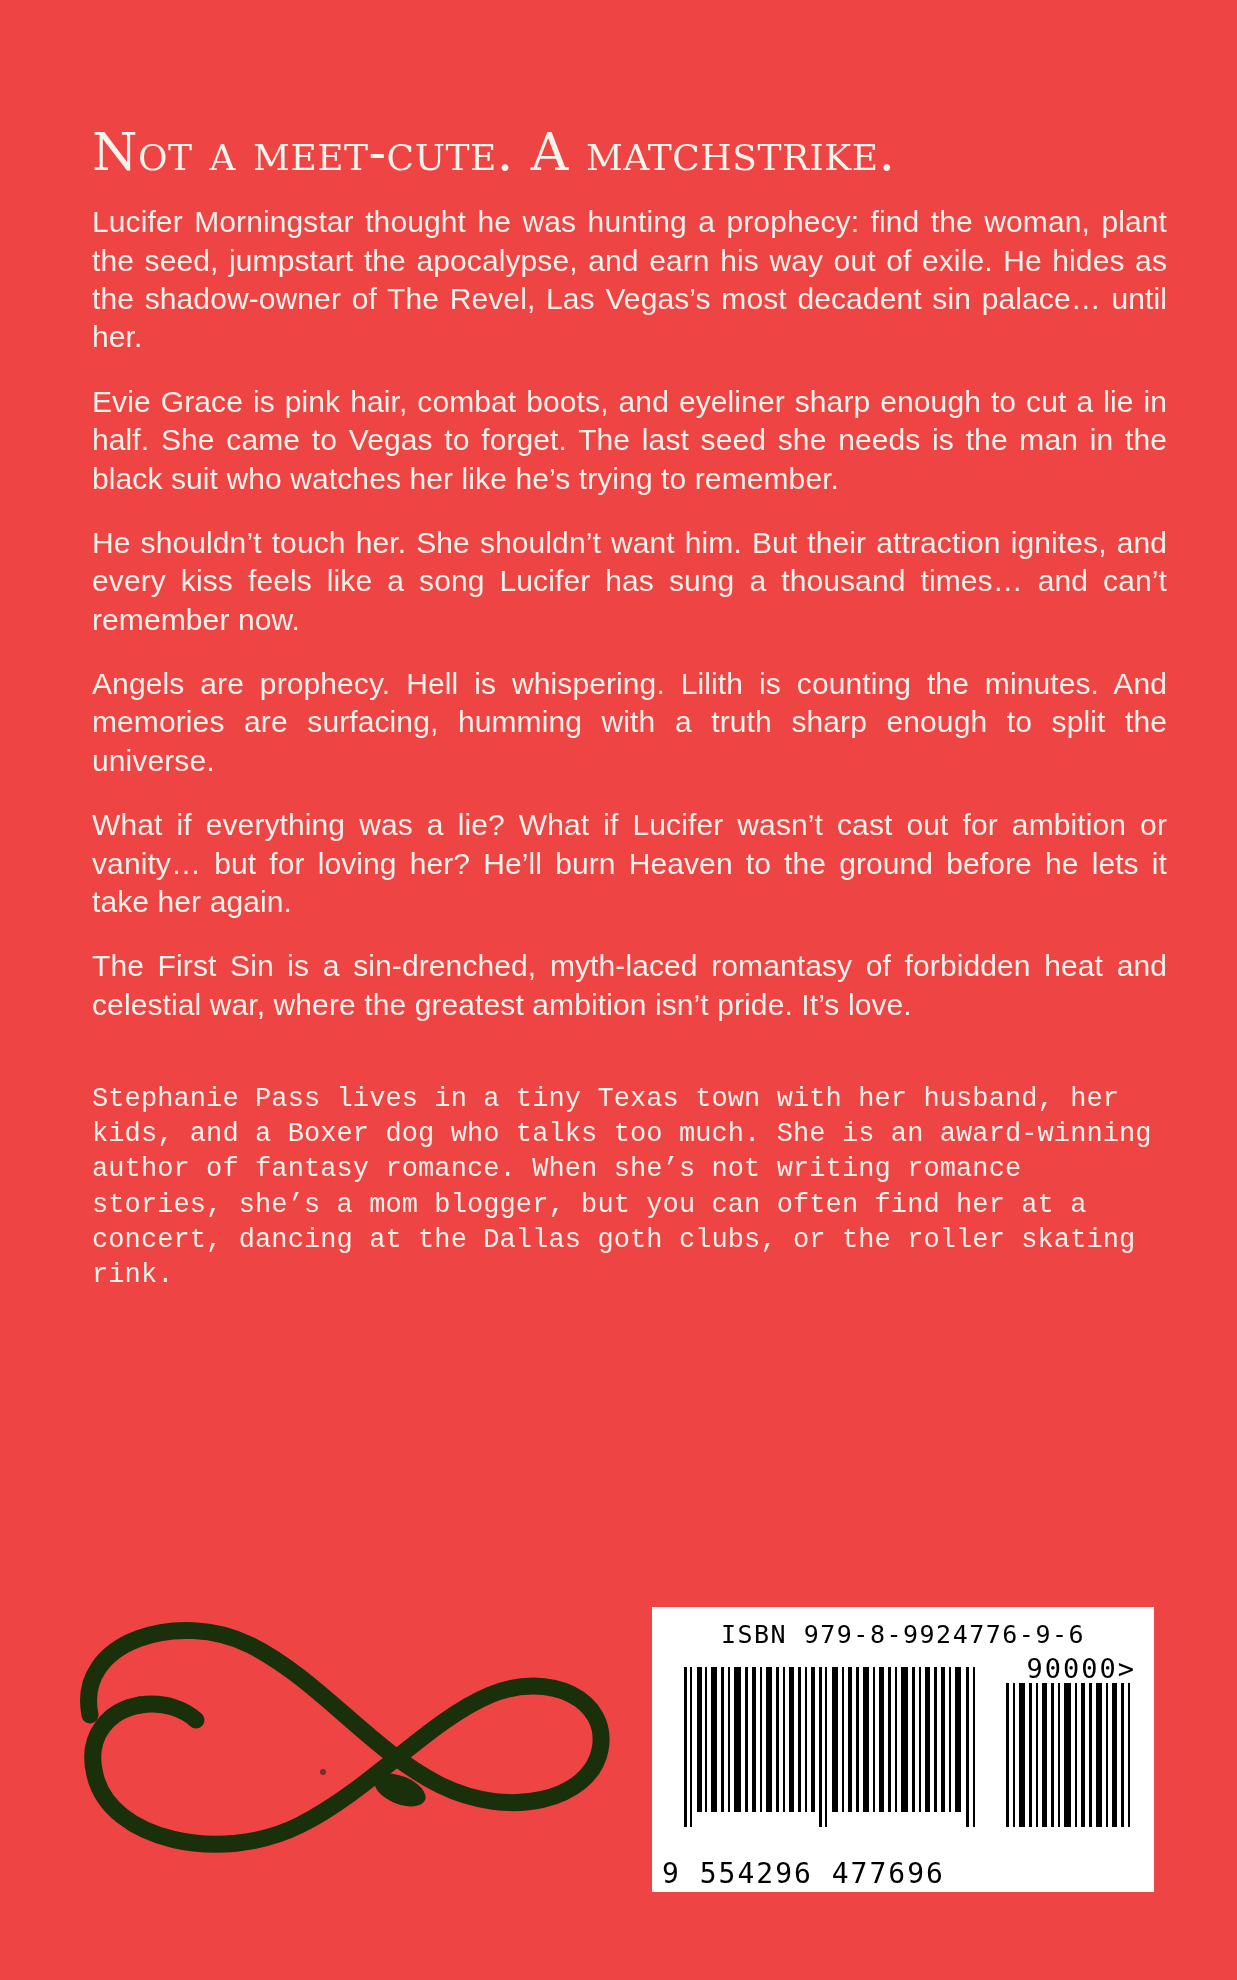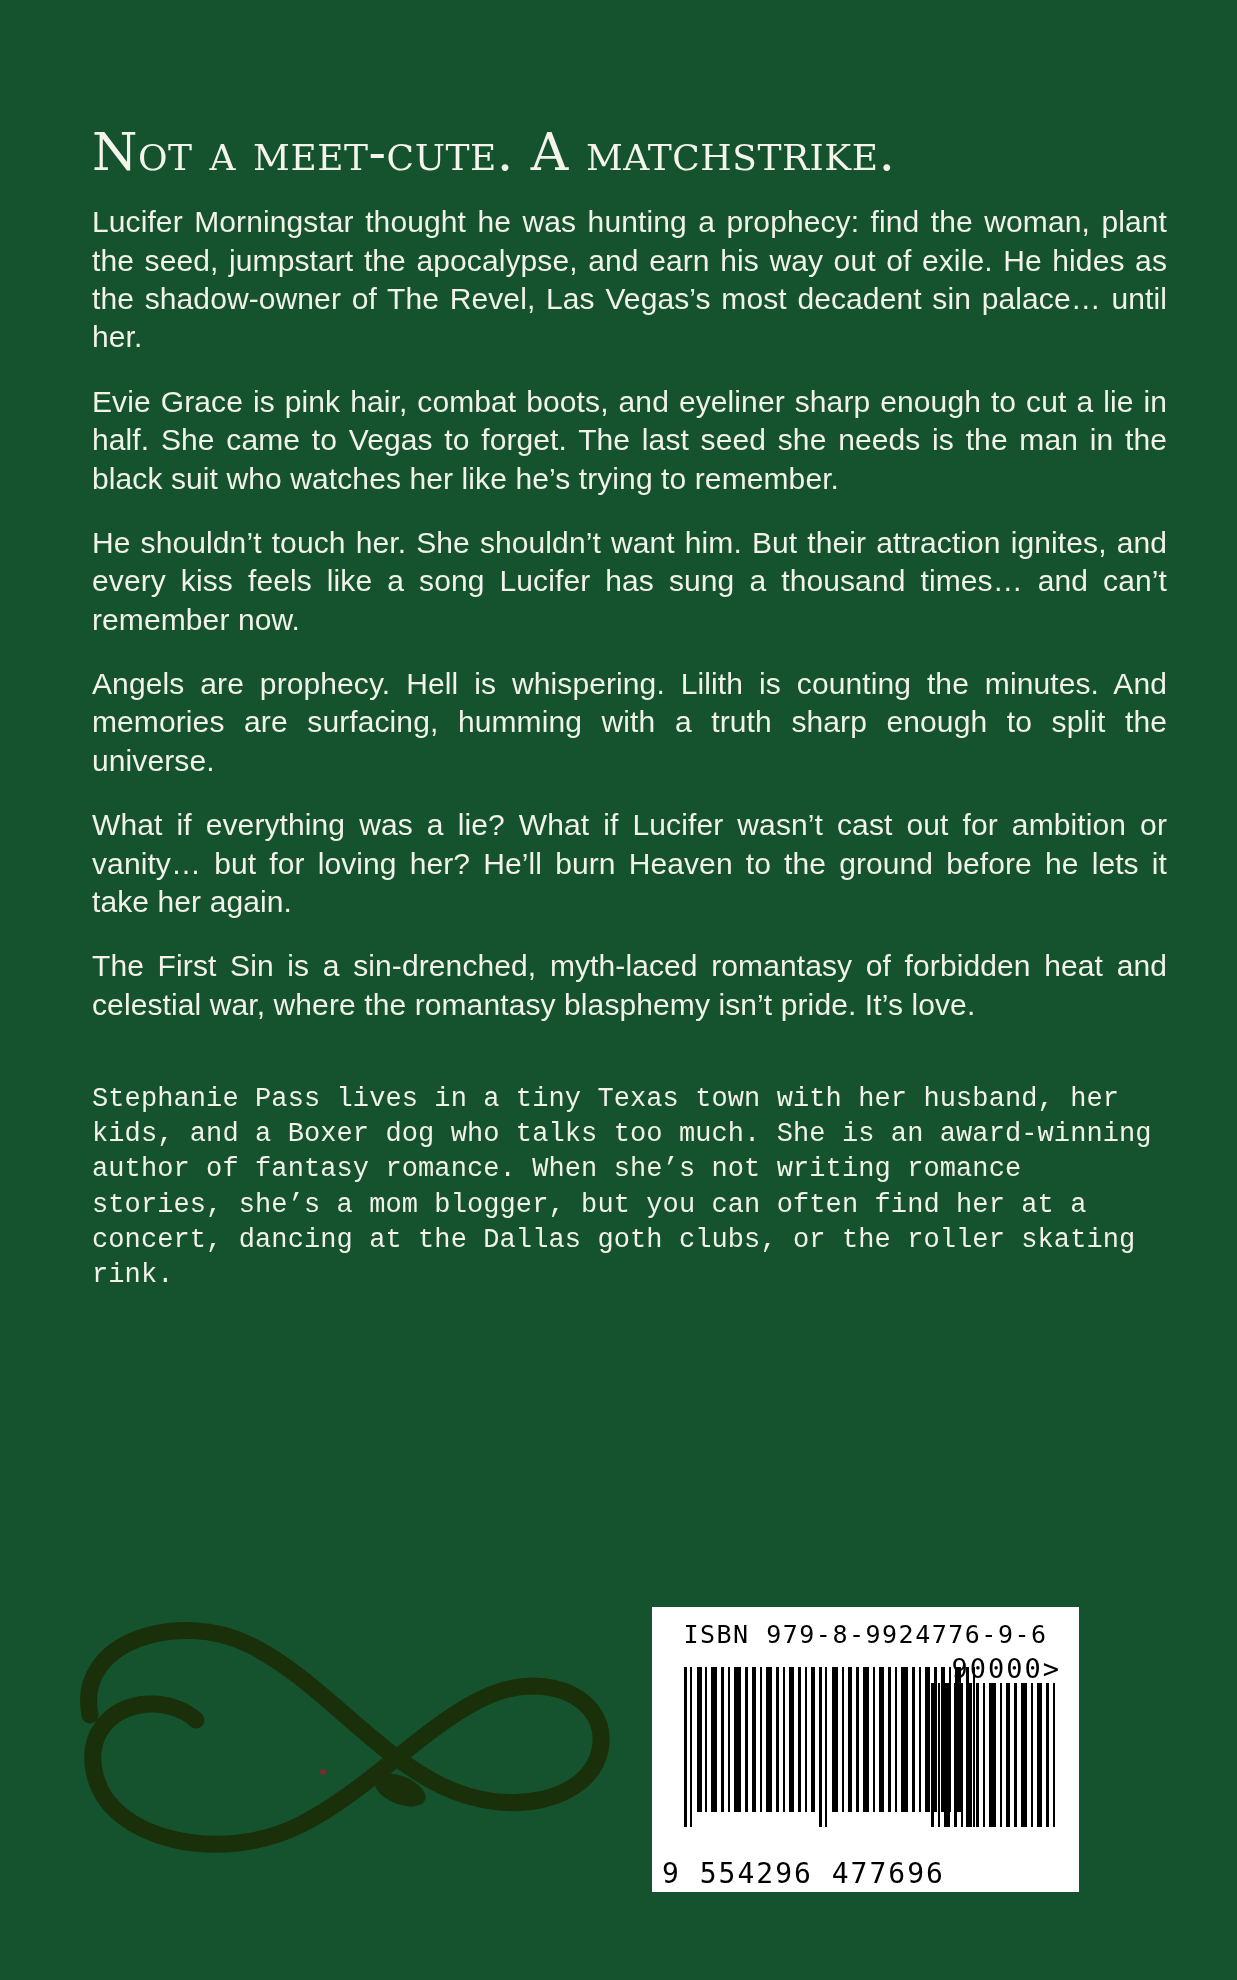--- a/index.html
+++ b/index.html
@@ -12,21 +12,21 @@
     background: #223d10;
     font-family: "Liberation Sans", sans-serif;
     overflow: hidden;
     position: relative;
   }
   .page {
     position: absolute;
     left: 0; top: 0;
     width: 1237px;
     height: 1980px;
-    background: #14532d;
+    background: #ef4444;
   }
   .content {
     position: absolute;
     left: 92px;
     top: 124px;
     width: 1075px;
   }
   .headline {
     font-family: "DejaVu Serif", serif;
     font-variant: small-caps;
@@ -70,21 +70,21 @@
     position: absolute;
     left: 70px;
     top: 0px;
     width: 560px;
     height: 270px;
   }
   .barcode-box {
     position: absolute;
     left: 652px;
     top: 7px;
-    width: 427px;
+    width: 502px;
     height: 285px;
     background: #ffffff;
     box-sizing: border-box;
     padding: 10px 14px 8px 14px;
   }
   .isbn-text {
     text-align: center;
     font-family: "DejaVu Sans Mono", monospace;
     font-size: 25px;
     color: #000;
@@ -137,21 +137,21 @@
   <div class="content">
 
     <h1 class="headline">Not a meet-cute. A matchstrike.</h1>
 
     <div class="blurb">
       <p>Lucifer Morningstar thought he was hunting a prophecy: find the woman, plant the seed, jumpstart the apocalypse, and earn his way out of exile. He hides as the shadow-owner of The Revel, Las Vegas’s most decadent sin palace… until her.</p>
       <p>Evie Grace is pink hair, combat boots, and eyeliner sharp enough to cut a lie in half. She came to Vegas to forget. The last seed she needs is the man in the black suit who watches her like he’s trying to remember.</p>
       <p>He shouldn’t touch her. She shouldn’t want him. But their attraction ignites, and every kiss feels like a song Lucifer has sung a thousand times… and can’t remember now.</p>
       <p>Angels are prophecy. Hell is whispering. Lilith is counting the minutes. And memories are surfacing, humming with a truth sharp enough to split the universe.</p>
       <p>What if everything was a lie? What if Lucifer wasn’t cast out for ambition or vanity… but for loving her? He’ll burn Heaven to the ground before he lets it take her again.</p>
-      <p>The First Sin is a sin-drenched, myth-laced romantasy of forbidden heat and celestial war, where the romantasy blasphemy isn’t pride. It’s love.</p>
+      <p>The First Sin is a sin-drenched, myth-laced romantasy of forbidden heat and celestial war, where the greatest ambition isn’t pride. It’s love.</p>
     </div>
 
     <div class="bio">
       <p>Stephanie Pass lives in a tiny Texas town with her husband, her kids, and a Boxer dog who talks too much. She is an award-winning author of fantasy romance. When she’s not writing romance stories, she’s a mom blogger, but you can often find her at a concert, dancing at the Dallas goth clubs, or the roller skating rink.</p>
     </div>
 
   </div>
 
   <div class="bottom">
 

